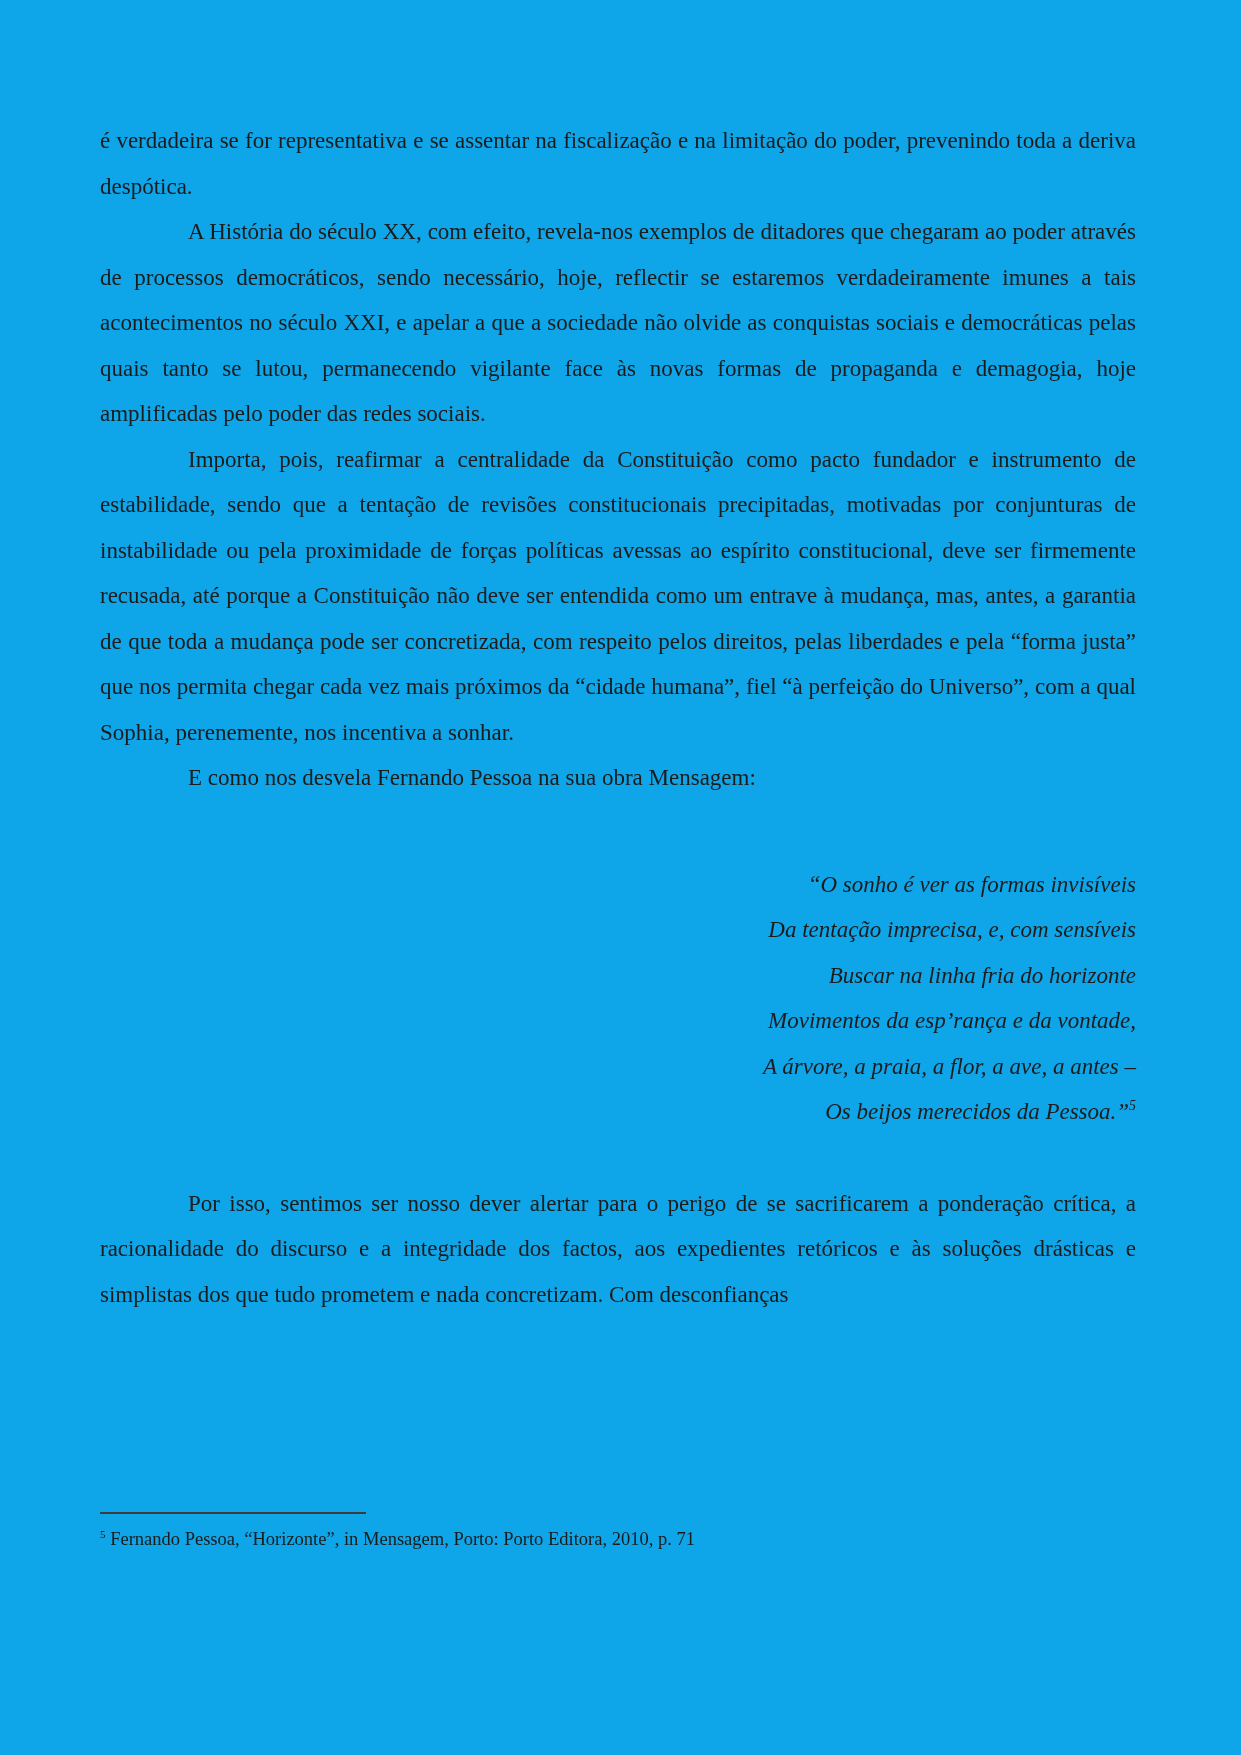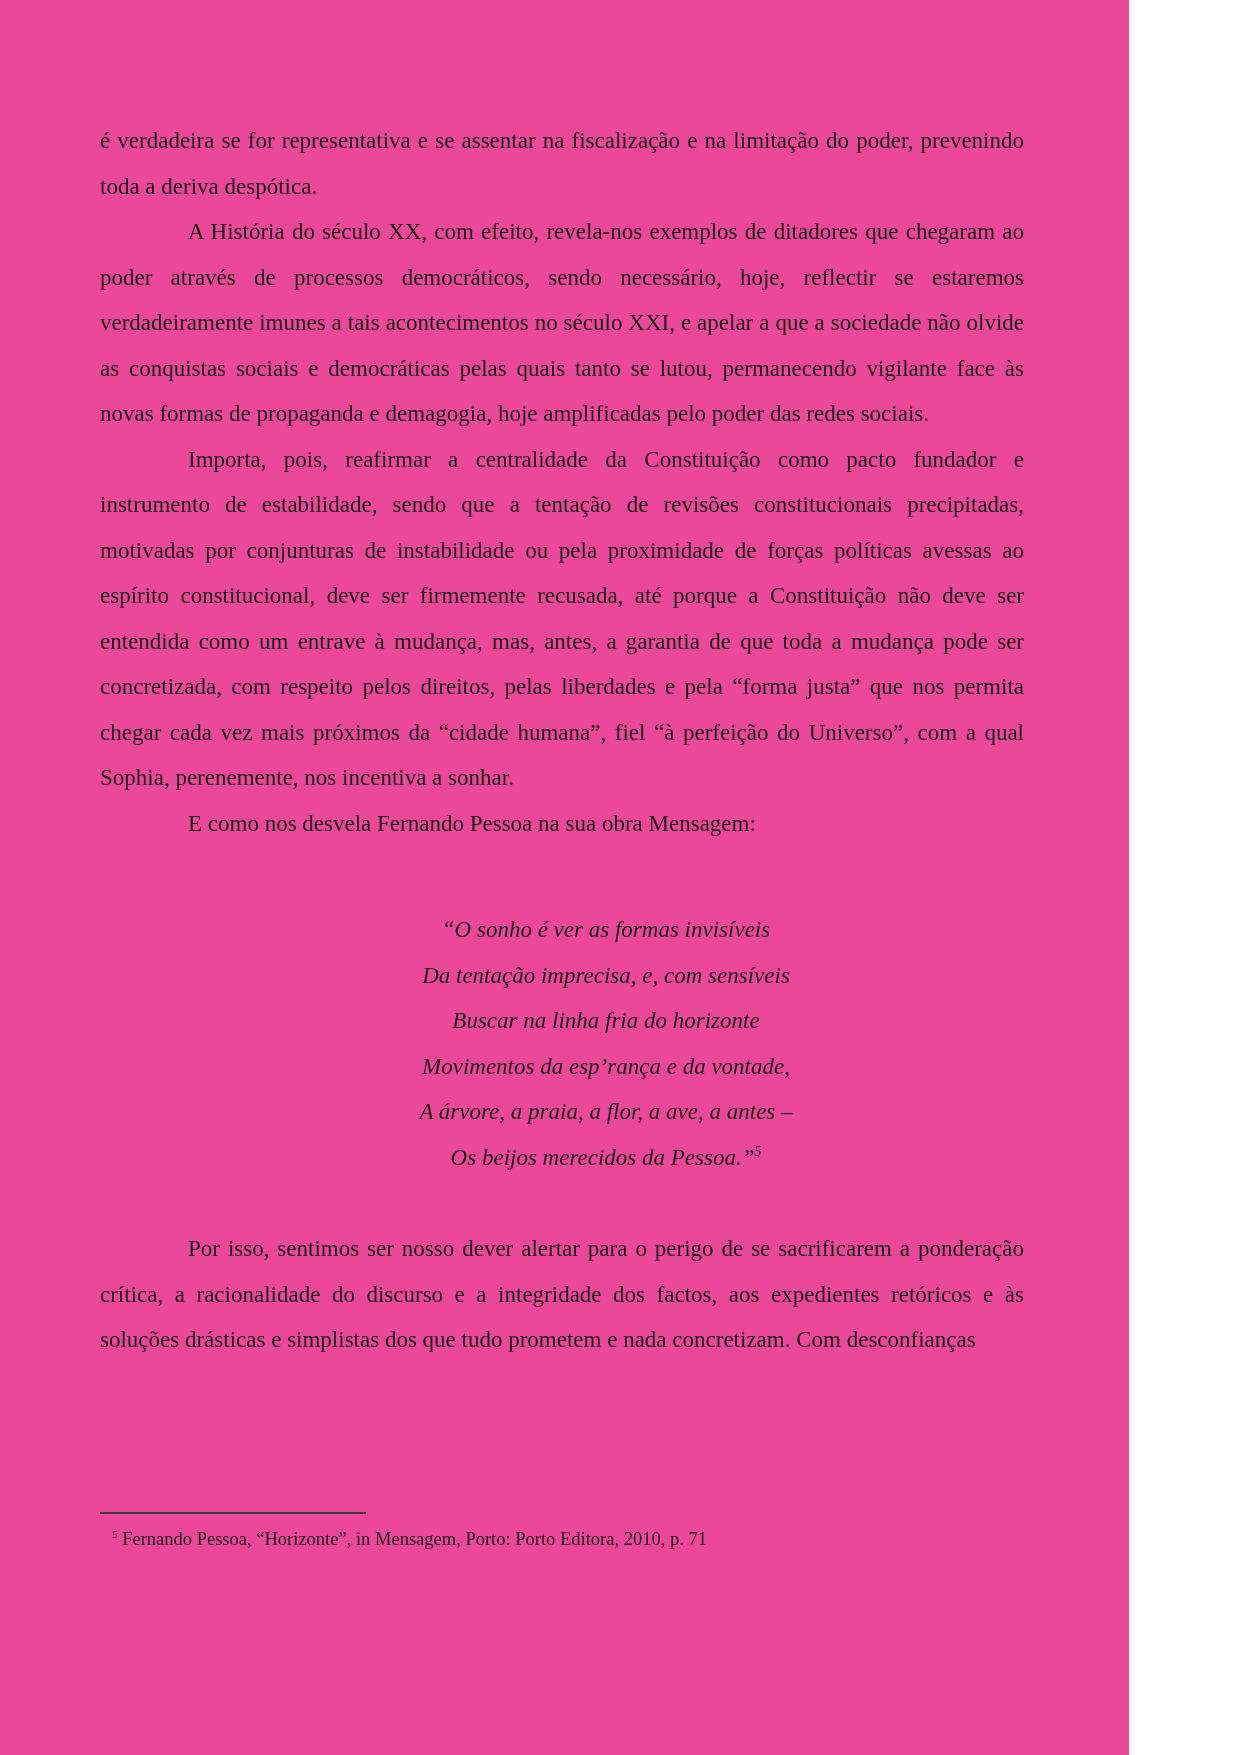--- a/index.html
+++ b/index.html
@@ -3,24 +3,24 @@
 <meta charset="utf-8">
 <title>Documento</title>
 <style>
   html, body {
     margin: 0;
     padding: 0;
     background: #ffffff;
   }
   .page {
     position: relative;
-    width: 1129px;
+    width: 1241px;
     height: 1755px;
     box-sizing: border-box;
-    background: #ec4899;
+    background: #0ea5e9;
     color: #1c1c1c;
     font-family: "Liberation Serif", "DejaVu Serif", serif;
     font-size: 23px;
     line-height: 45.5px;
     padding: 118px 105px 0 100px;
     overflow: hidden;
   }
   .para {
     margin: 0;
     text-align: justify;
@@ -30,38 +30,38 @@
   }
   .it {
   }
   sup.ref {
     font-size: 0.60em;
     line-height: 0;
     vertical-align: super;
   }
   .poem {
     margin: 61px 0 46px 88px;
-    text-align: center;
+    text-align: right;
   }
   .poem-line {
     font-style: italic;
   }
   .footnote-area {
     position: absolute;
     left: 100px;
     top: 1512px;
     width: 1036px;
   }
   .footnote-rule {
     width: 266px;
     border-top: 2px solid #3c3c3c;
     margin-bottom: 12px;
   }
   .footnote {
-    margin: 12px;
+    margin: 0;
     font-size: 18.5px;
     line-height: 26px;
     text-align: left;
   }
 </style>
 </head>
 <body>
 
 <div class="page">
 

